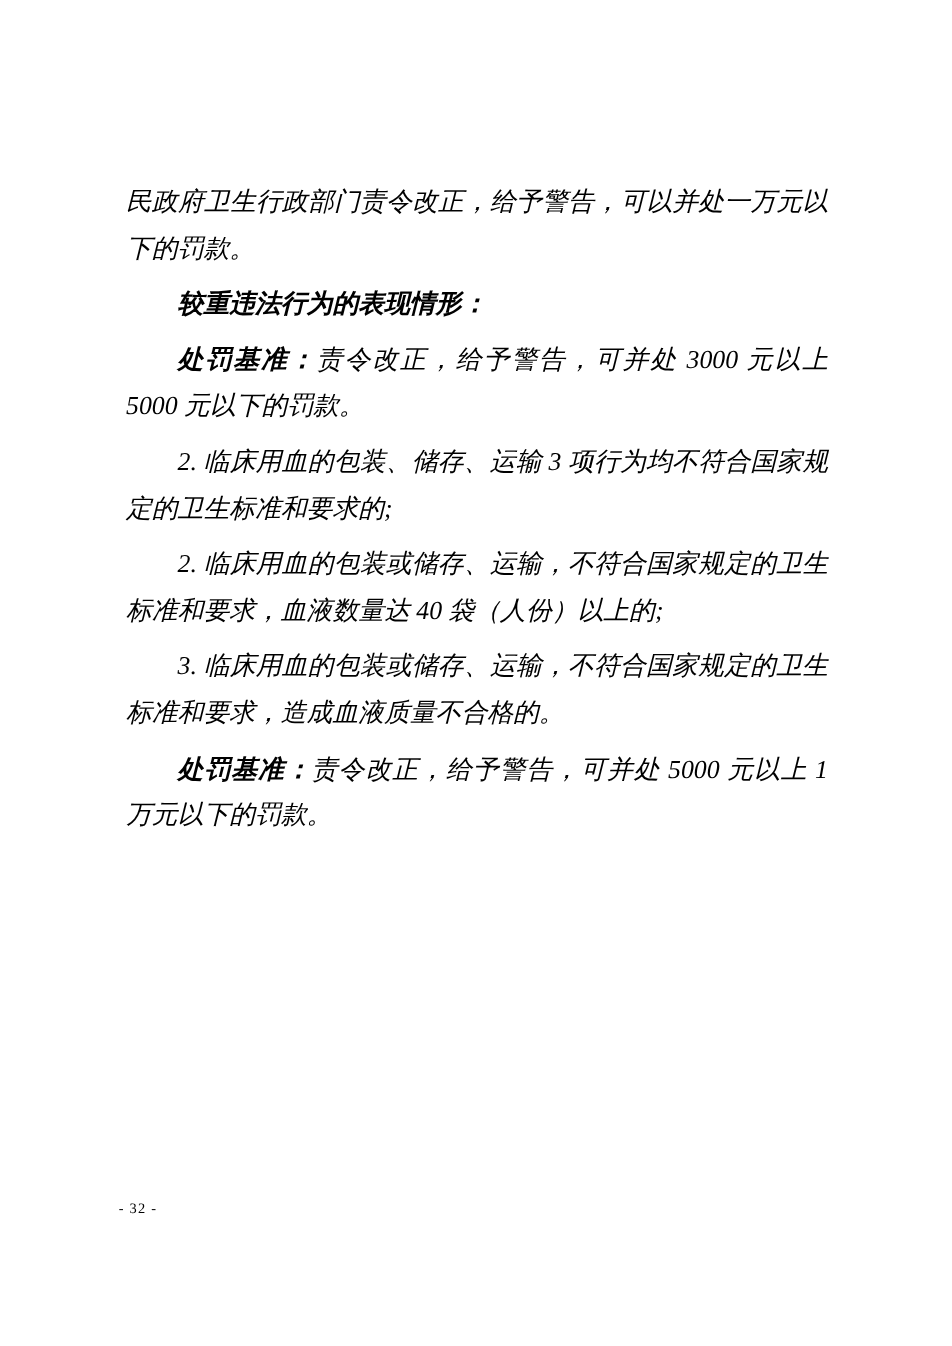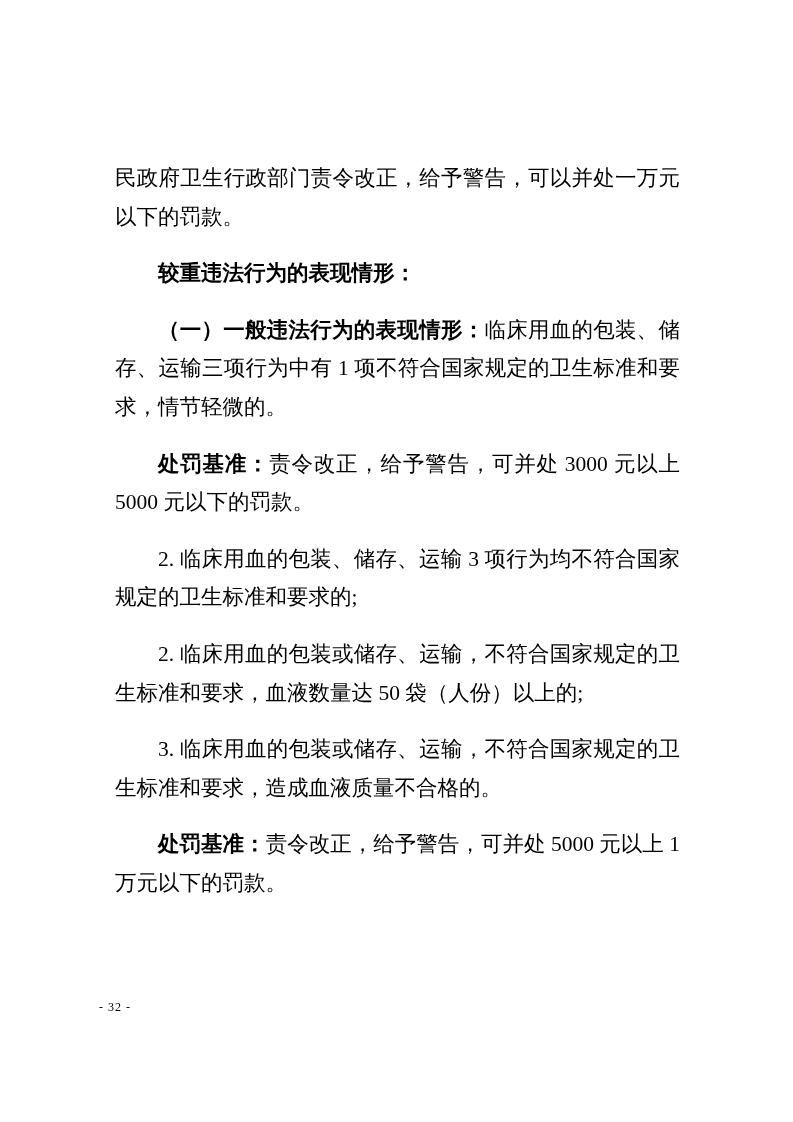--- a/index.html
+++ b/index.html
@@ -20,22 +20,23 @@
   .content {
     position: absolute;
     left: 97px;
     top: 141px;
     width: 601px;
     font-size: 21.5px;
     line-height: 38.6px;
     text-align: justify;
   }
   .para {
-    margin: 18px;
+    margin: 8px;
     padding: 0;
+    font-style: italic;
   }
   .indent {
     text-indent: 2em;
   }
   .b {
     font-weight: bold;
   }
   .page-number {
     position: absolute;
     left: 99px;
@@ -48,30 +49,29 @@
 </head>
 <body>
 
 <div class="page">
   <div class="content">
 
     <p class="para"><span class="b"></span><span>民政府卫生行政部门责令改正，给予警告，可以并处一万元以下的罚款。</span></p>
 
     <p class="para indent"><span class="b">较重违法行为的表现情形：</span><span></span></p>
 
-    <p class="para indent"><span class="b">（一）一般违法行为的表现情形：</span><span>临床用血的包装、储存、运输三项行为中有 1 项不符合国家规定的卫生标准和要求，情节轻微的。</span></p>
 
 
 
     <p class="para indent"><span class="b">处罚基准：</span><span>责令改正，给予警告，可并处 3000 元以上 5000 元以下的罚款。</span></p>
 
 
     <p class="para indent"><span class="b"></span><span>2. 临床用血的包装、储存、运输 3 项行为均不符合国家规定的卫生标准和要求的;</span></p>
 
-    <p class="para indent"><span class="b"></span><span>2. 临床用血的包装或储存、运输，不符合国家规定的卫生标准和要求，血液数量达 50 袋（人份）以上的;</span></p>
+    <p class="para indent"><span class="b"></span><span>2. 临床用血的包装或储存、运输，不符合国家规定的卫生标准和要求，血液数量达 40 袋（人份）以上的;</span></p>
 
     <p class="para indent"><span class="b"></span><span>3. 临床用血的包装或储存、运输，不符合国家规定的卫生标准和要求，造成血液质量不合格的。</span></p>
 
     <p class="para indent"><span class="b">处罚基准：</span><span>责令改正，给予警告，可并处 5000 元以上 1 万元以下的罚款。</span></p>
 
   </div>
 
   <div class="page-number">- 32 -</div>
 </div>
 

